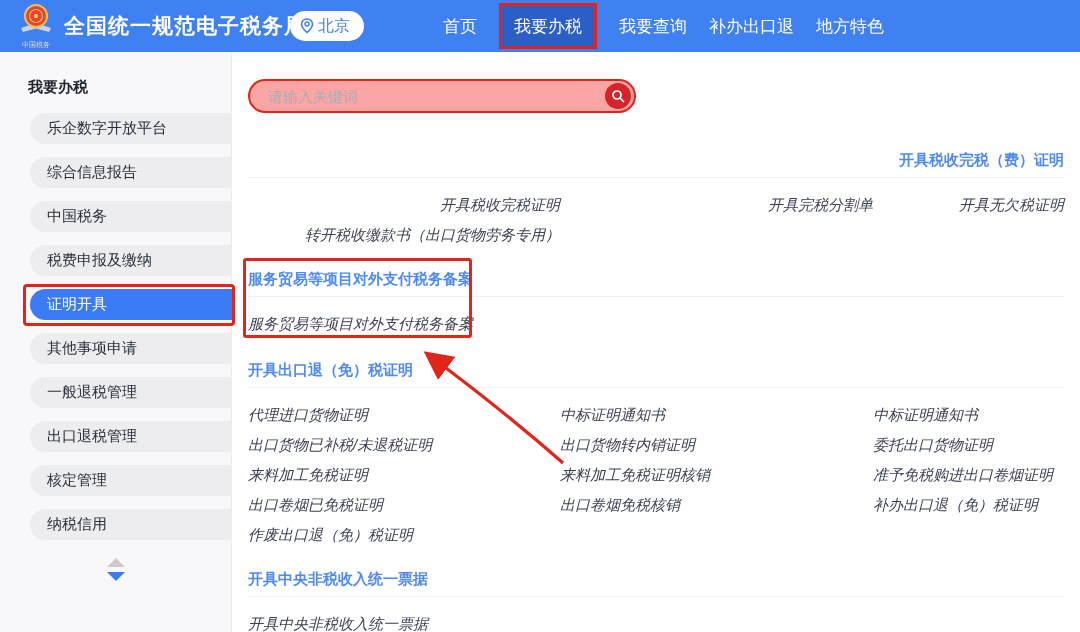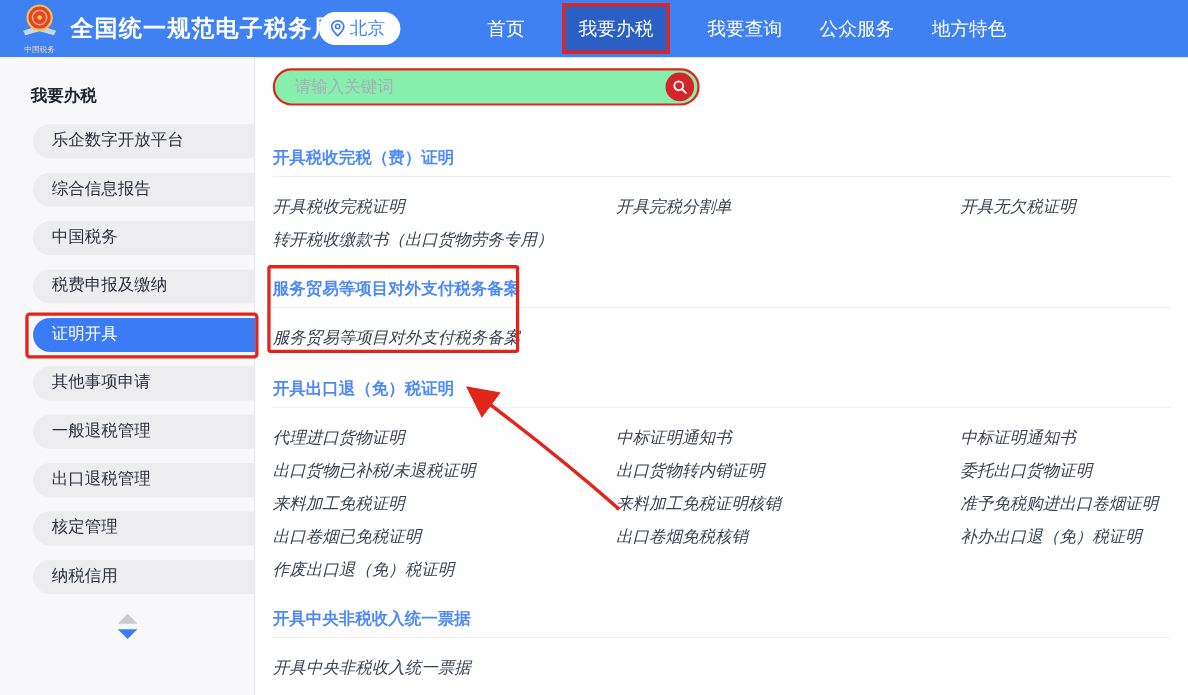--- a/index.html
+++ b/index.html
@@ -14,21 +14,21 @@
   
   .header{position:absolute;left:0;top:0;width:1080px;height:52px;background:var(--header-blue);
     display:flex;align-items:center;}
   .logo-wrap{position:absolute;left:12px;top:3px;width:48px;text-align:center;}
   .logo-caption{font-size:7px;color:#F7D9B0;line-height:7px;}
   .app-title{position:absolute;left:64px;top:0;height:52px;display:flex;align-items:center;
     color:#fff;font-size:21px;font-weight:bold;letter-spacing:1px;}
   .loc-pill{position:absolute;left:290px;top:11px;height:30px;padding:0 14px 0 10px;background:#fff;
     border-radius:15px;display:flex;align-items:center;gap:4px;color:var(--header-blue);
     font-size:16px;font-weight:normal;}
-  .top-nav{position:absolute;left:443px;top:0;height:52px;display:flex;align-items:center;gap:34px;}
+  .top-nav{position:absolute;left:443px;top:0;height:52px;display:flex;align-items:center;gap:22px;}
   .nav-item{color:#fff;font-size:17px;white-space:nowrap;cursor:pointer;}
   .nav-item.active{background:var(--active-nav-blue);border:3px solid var(--annotation-red);
     height:46px;display:flex;align-items:center;padding:0 12px;}
 
   
   .sidebar{position:absolute;left:0;top:52px;width:232px;height:580px;background:var(--sidebar-bg);
     border-right:1px solid #E9E9EC;padding-top:26px;}
   .side-title{margin:0 0 16px 28px;font-size:15px;font-weight:bold;color:#20242C;}
   .side-item{position:relative;margin:0 0 13px 30px;width:202px;height:31px;line-height:31px;
     padding-left:17px;background:var(--pill-gray);border-radius:17px 0 0 17px;
@@ -37,30 +37,30 @@
   .side-item.selected::after{content:'';position:absolute;left:-7px;top:-5px;right:-3px;bottom:-6px;
     border:3px solid var(--annotation-red);border-radius:4px;pointer-events:none;}
   .side-pager{margin-top:18px;display:flex;flex-direction:column;align-items:center;gap:5px;}
   .tri-up{width:0;height:0;border-left:9px solid transparent;border-right:9px solid transparent;
     border-bottom:9px solid #C9CBCF;cursor:pointer;}
   .tri-down{width:0;height:0;border-left:9px solid transparent;border-right:9px solid transparent;
     border-top:9px solid var(--selected-blue);cursor:pointer;}
 
   
   .main{position:absolute;left:248px;top:52px;width:816px;height:580px;}
-  .search-pill{position:relative;margin-top:10px;width:388px;height:34px;
-    border:2px solid var(--annotation-red);border-radius:18px;background:#86efac;}
+  .search-pill{position:relative;margin-top:27px;width:388px;height:34px;
+    border:2px solid var(--annotation-red);border-radius:18px;background:#fca5a5;}
   .search-input{position:absolute;left:18px;top:2px;width:330px;height:26px;border:none;outline:none;
     font-size:15px;color:var(--text-dark);background:transparent;}
   .search-input::placeholder{color:#A8ADB8;}
   .search-btn{position:absolute;right:3px;top:2px;width:26px;height:26px;border-radius:50%;
     background:var(--search-button-red);display:flex;align-items:center;justify-content:center;cursor:pointer;}
 
   .svc-section{margin-top:20px;position:relative;}
-  .svc-section.s0{margin-top:38px;}
+  .svc-section.s0{margin-top:38px;text-align:right;}
   .svc-section.s2{margin-top:22px;}
   .sec-title{height:20px;font-size:15px;font-weight:bold;color:var(--link-blue);cursor:pointer;}
   .sec-divider{margin-top:6px;height:1px;background:var(--divider);}
   .sec-rows{padding-top:12px;}
   .sec-row{display:grid;grid-template-columns:312px 313px 1fr;height:30px;align-items:center;}
   .svc-link{font-size:15px;color:var(--text-dark);cursor:pointer;white-space:nowrap;font-style:italic;}
   .svc-section.highlighted::before{content:'';position:absolute;left:-5px;top:-12px;width:223px;height:74px;
     border:3px solid var(--annotation-red);border-radius:3px;pointer-events:none;}
 
   .annotation-arrow{position:absolute;left:0;top:0;width:1080px;height:632px;pointer-events:none;}
@@ -85,21 +85,21 @@
       <svg width="14" height="16" viewBox="0 0 14 16">
         <path d="M7 1 C3.7 1 1.5 3.4 1.5 6.2 C1.5 9.5 7 14.5 7 14.5 C7 14.5 12.5 9.5 12.5 6.2 C12.5 3.4 10.3 1 7 1 Z" fill="none" stroke="#3F80F2" stroke-width="1.6"></path>
         <circle cx="7" cy="6" r="2" fill="none" stroke="#3F80F2" stroke-width="1.4"></circle>
       </svg>
       <span>北京</span>
     </div>
     <div class="top-nav">
         <div class="nav-item">首页</div>
         <div class="nav-item active">我要办税</div>
         <div class="nav-item">我要查询</div>
-        <div class="nav-item">公众服务</div>
+        <div class="nav-item">补办出口退</div>
         <div class="nav-item">地方特色</div>
       </div>
   </div>
 
   <div class="sidebar">
     <div class="side-title">我要办税</div>
     <div id="side-items">
         <div class="side-item">乐企数字开放平台</div>
         <div class="side-item">综合信息报告</div>
         <div class="side-item">中国税务</div>

